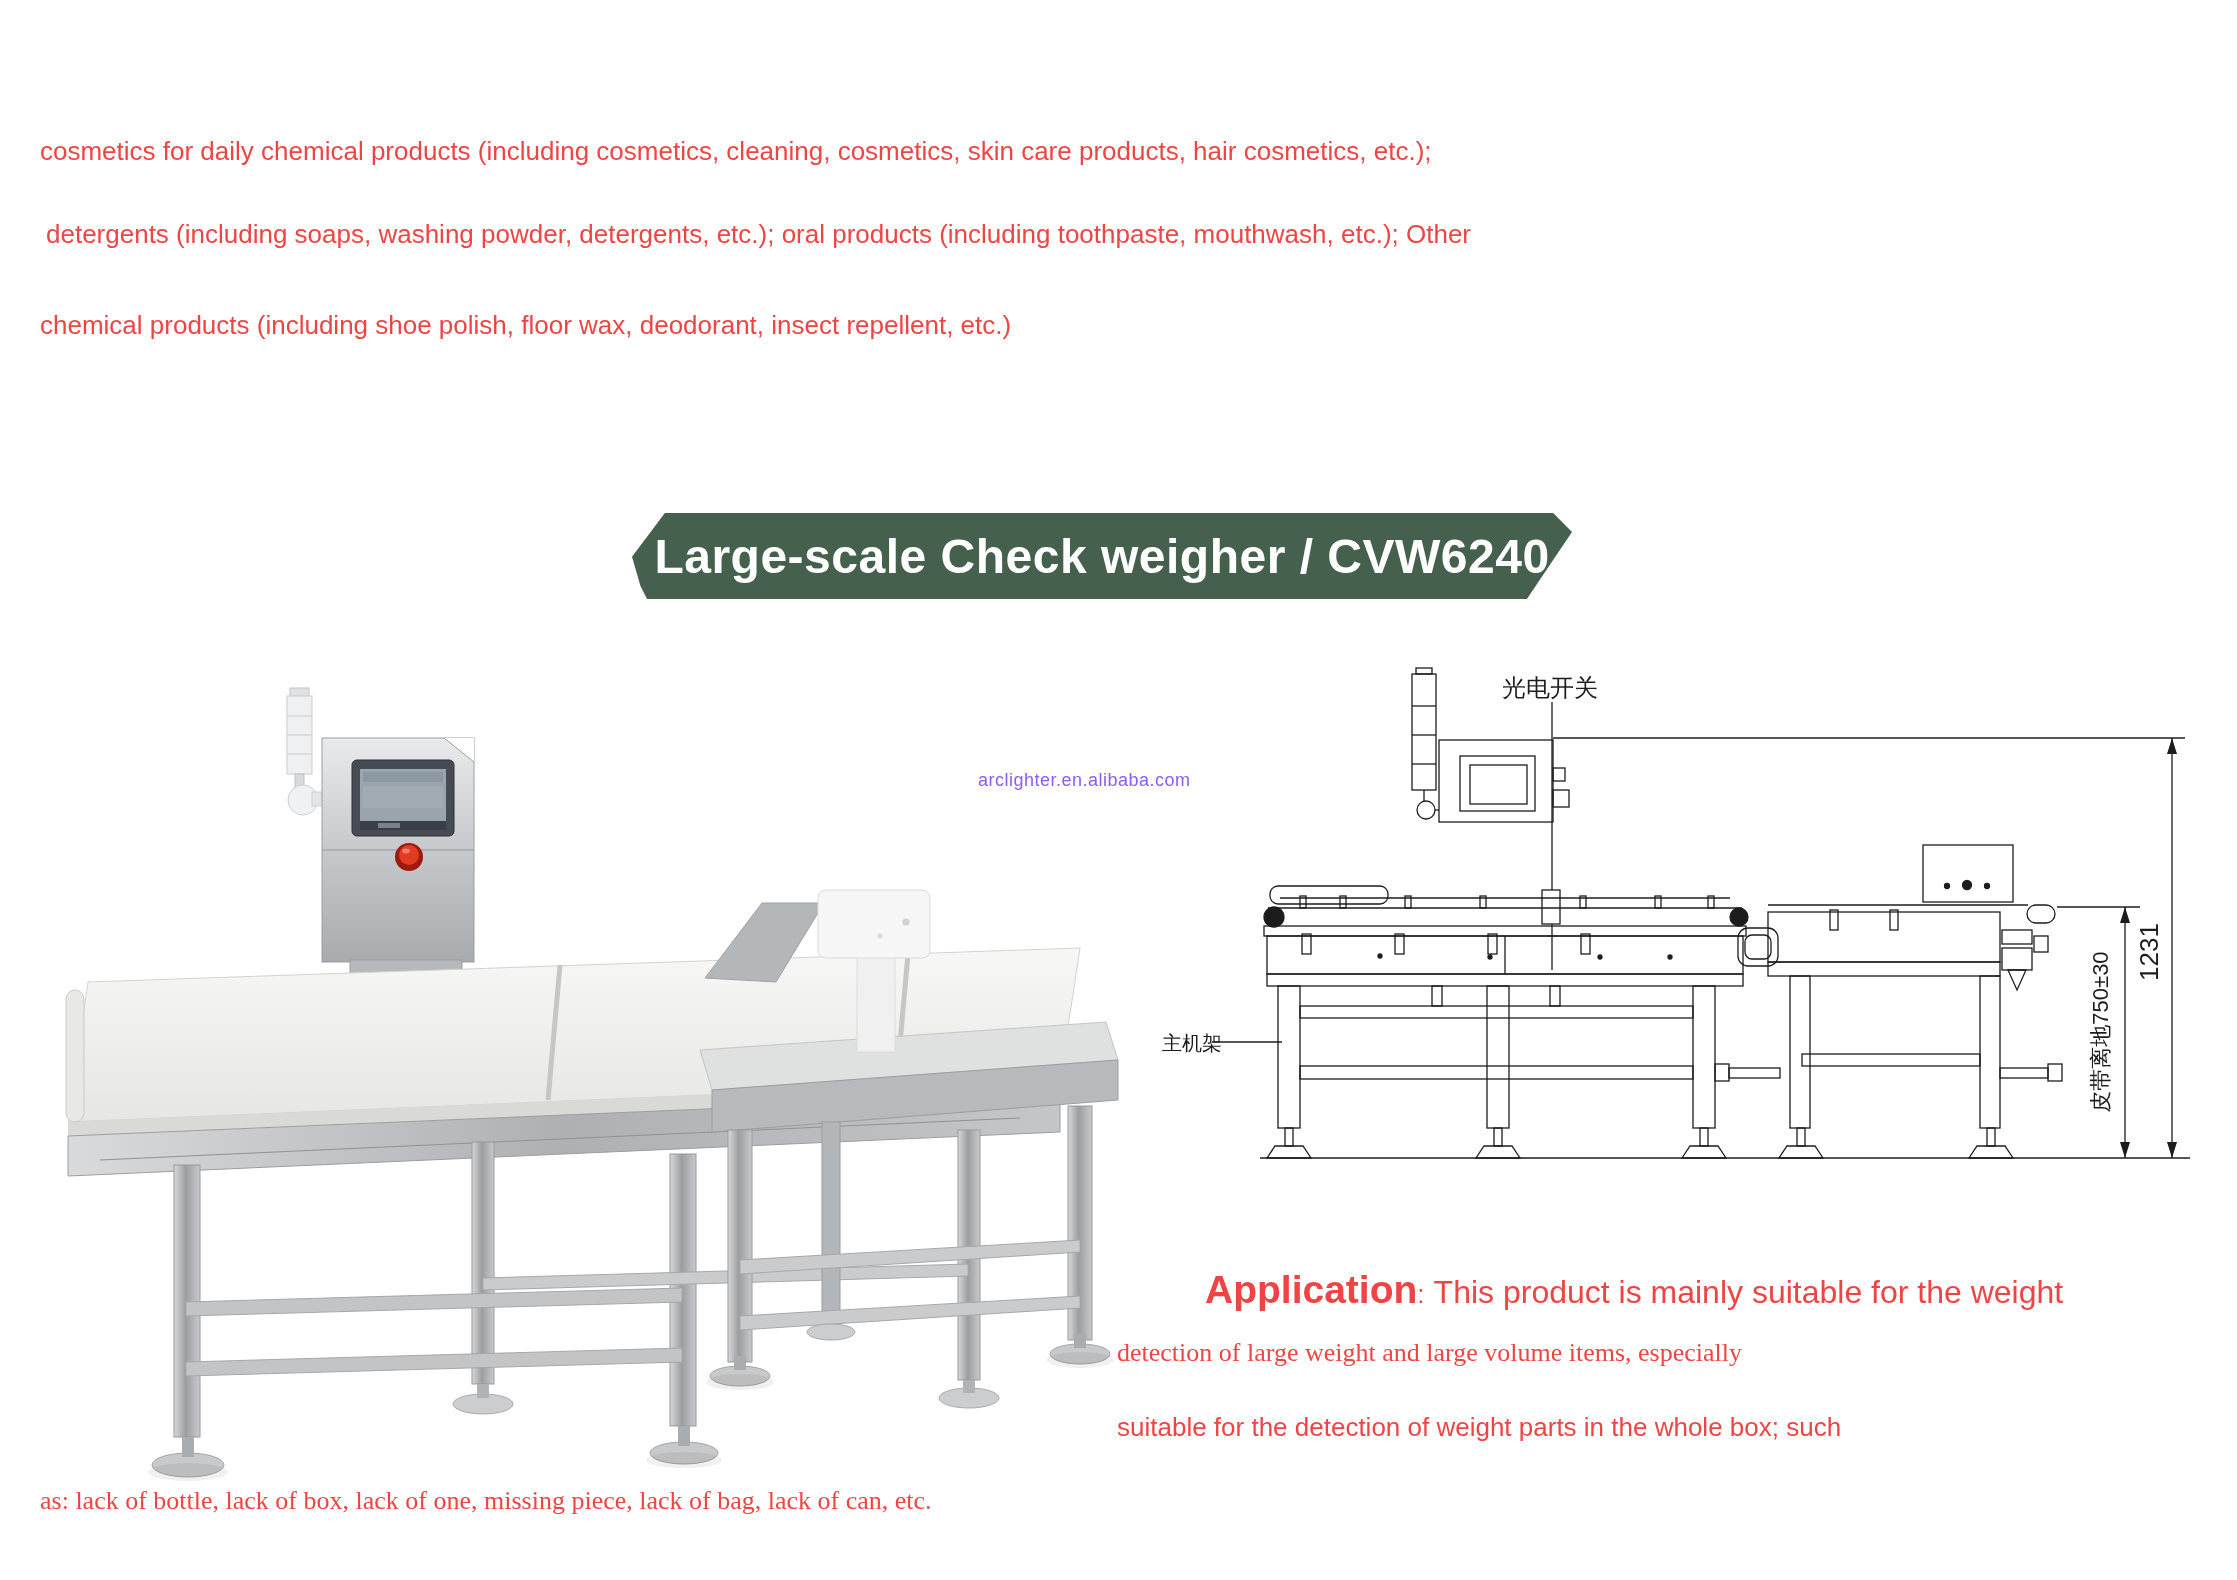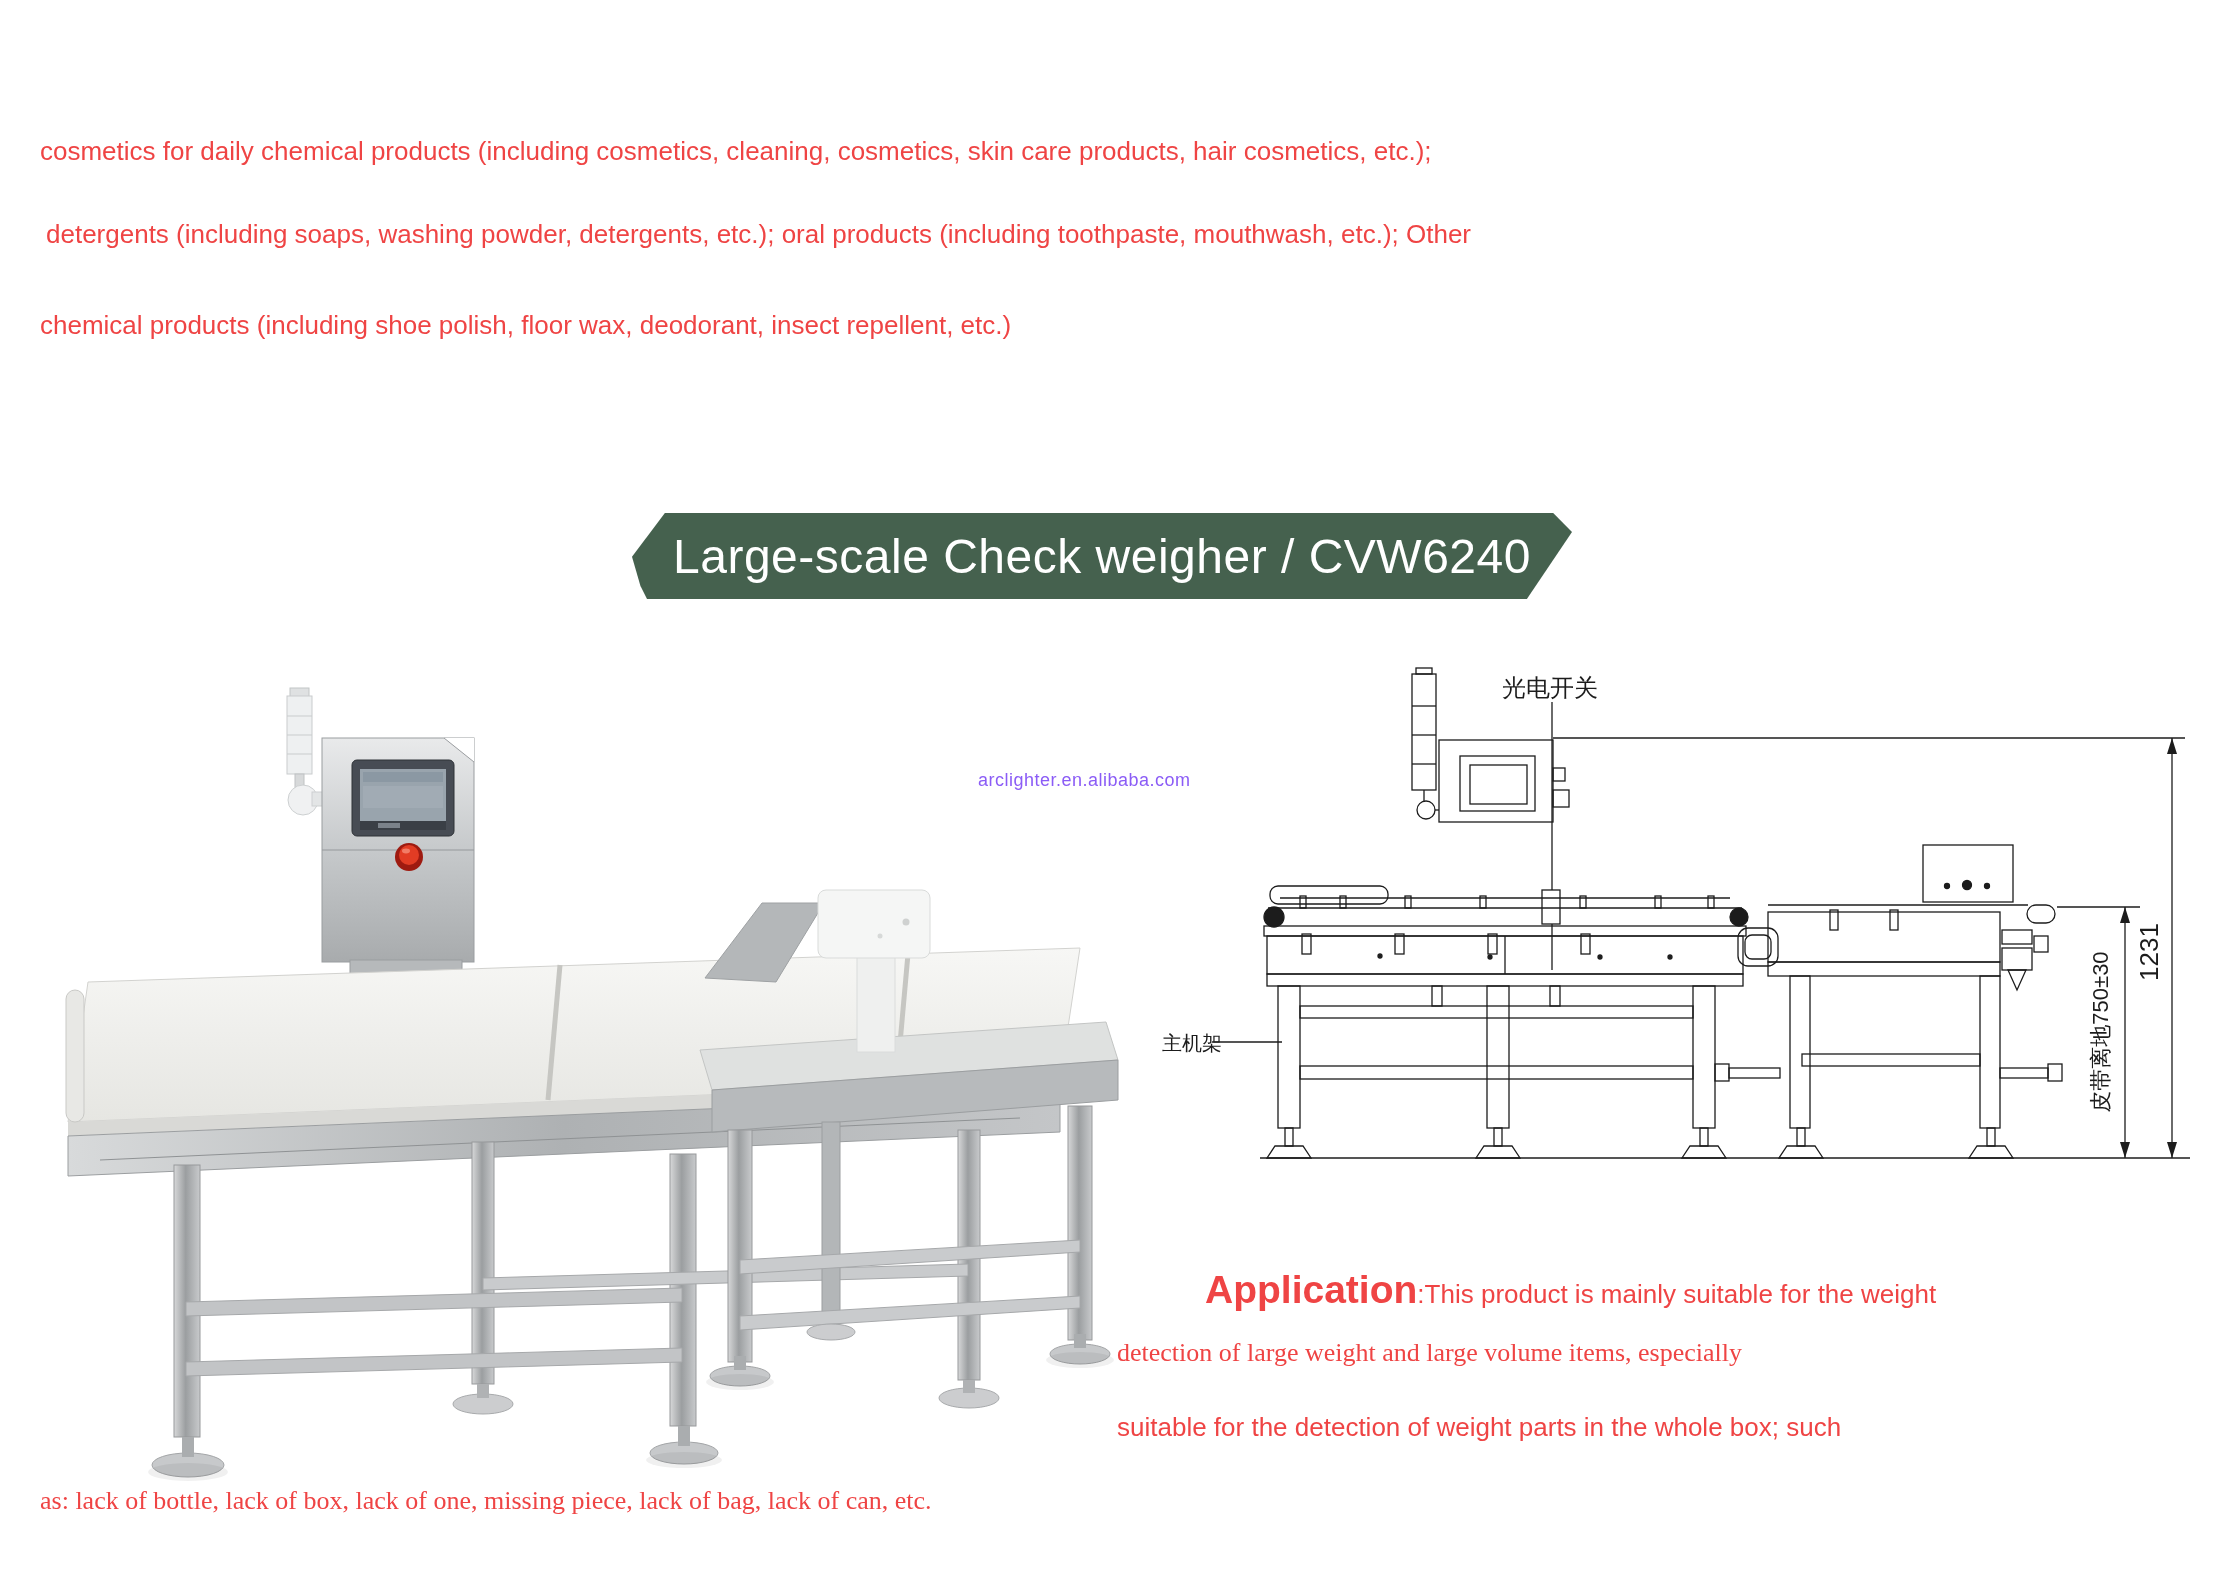--- a/index.html
+++ b/index.html
@@ -3,25 +3,25 @@
 <meta charset="utf-8">
 <style>
   html,body{margin:0;padding:0;background:#ffffff;}
   .page{position:relative;width:2237px;height:1580px;background:#ffffff;overflow:hidden;
         font-family:"Liberation Sans","DejaVu Sans",sans-serif;color:#111;}
   .txtline{position:absolute;white-space:nowrap;font-size:26px;color:#ef4444;}
   .intro .txtline{line-height:83px;}
   .banner{position:absolute;left:632px;top:513px;width:940px;height:86px;
           clip-path:polygon(3.5% 0%, 98% 0%, 100% 22%, 95.2% 100%, 1.6% 100%, 0.9% 85%, 0% 51%);
           display:flex;align-items:center;justify-content:center;}
-  .banner-label{font-size:48px;font-weight:normal;letter-spacing:0.5px;}
+  .banner-label{font-size:48px;font-weight:bold;letter-spacing:0.5px;}
   .watermark{position:absolute;left:978px;top:770px;font-size:18px;color:#8b5cf6;letter-spacing:0.5px;}
   .app-head{font-weight:bold;font-size:39px;}
   .app-colon{font-size:26px;}
-  .app-rest{font-size:26px;}
+  .app-rest{font-size:32px;margin-left:9px;}
   svg text{font-family:"Liberation Sans","DejaVu Sans",sans-serif;}
 </style>
 </head>
 <body>
 
 <div class="page">
 
   <div class="intro">
     <div class="txtline" style="left:40px;top:110px;">cosmetics for daily chemical products (including cosmetics, cleaning, cosmetics, skin care products, hair cosmetics, etc.);</div>
     <div class="txtline" style="left:46px;top:193px;">detergents (including soaps, washing powder, detergents, etc.); oral products (including toothpaste, mouthwash, etc.); Other</div>

